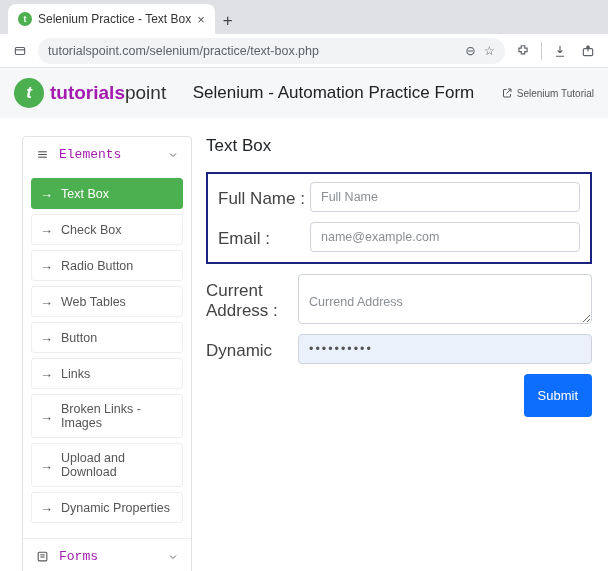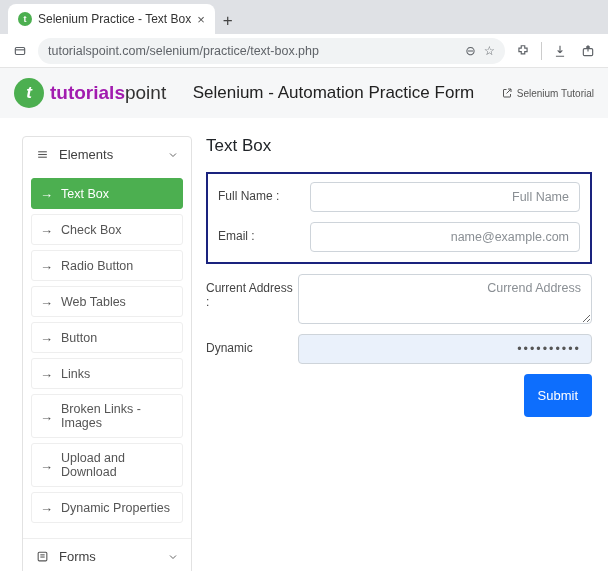--- a/index.html
+++ b/index.html
@@ -25,38 +25,38 @@
 .logo .logomark { width: 30px; height: 30px; border-radius: 50%; background: #4caf50; display:flex; align-items:center; justify-content:center; color:#fff; font-weight:bold; font-size:17px; font-style:italic;}
 .page-title { flex:1; text-align:center; font-size: 17px; font-weight: 500; color: #222; }
 .tutorial-link { font-size: 10px; color: #555; display:flex; align-items:center; gap:4px;}
 
 
 .container { display: flex; padding: 18px 10px 0 22px; gap: 14px; }
 
 
 .sidebar { width: 170px; border: 1px solid #e2e2e2; border-radius: 4px; background: #fff; }
 .side-group { border-bottom: 1px solid #eee; }
-.side-header { display: flex; align-items: center; padding: 10px 12px; font-size: 13px; color: #404040; gap: 10px; cursor: pointer; }
+.side-header { display: flex; align-items: center; padding: 10px 12px; font-size: 13px; color: #a21caf; gap: 10px; cursor: pointer; font-family: Liberation Mono, monospace; }
 .side-header .hicon { width:14px; display:flex; justify-content:center; color:#555;}
 .side-header .chev { margin-left: auto; color: #666; }
 .side-items { padding: 6px 8px 10px 8px; }
 .side-item { display: flex; align-items: center; gap: 8px; padding: 7px 8px; font-size: 12.5px; color: #555; border: 1px solid #eee; border-radius: 3px; margin-bottom: 5px; cursor:pointer; }
 .side-item.active { background: #4caf50; color: #fff; border-color: #4caf50; }
 .side-item .arr { font-size: 13px; }
 
 
 .content { flex: 1; padding-right: 6px;}
 .content h1 { font-size: 17px; font-weight: 500; margin-bottom: 16px; color:#212529;}
 .hl-box { border: 2px solid #1a237e; padding: 8px 10px 10px 10px; margin-bottom: 10px; }
 .form-row { display: flex; align-items: flex-start; margin-bottom: 10px; }
 .form-row:last-child { margin-bottom: 0; }
-.form-label { width: 92px; font-size: 12px; color: #444; padding-top: 7px; }
-.form-input { flex: 1; height: 30px; border: 1px solid #ced4da; border-radius: 4px; padding: 0 10px; font-size: 12.5px; color: #555; background:#fff;text-align:right;}
+.form-label { width: 92px; font-size: 17px; color: #444; padding-top: 7px; }
+.form-input { flex: 1; height: 30px; border: 1px solid #ced4da; border-radius: 4px; padding: 0 10px; font-size: 12.5px; color: #555; background:#fff;}
 .form-input::placeholder { color: #8a8f94; }
-textarea.form-input { height: 50px; padding-top: 6px; resize: vertical; font-family: inherit;}
+textarea.form-input { height: 50px; padding-top: 20px; resize: vertical; font-family: inherit;}
 .form-input.pwd { background: #eaf1fb; color:#555; letter-spacing: 2px;}
 .submit-row { display: flex; justify-content: flex-end; margin-top: 10px; }
 .submit-btn { background: #0d6efd; color: #fff; border: none; border-radius: 4px; padding: 14px 14px; font-size: 13px; cursor:pointer;}
 
 svg { display:block; }
 </style>
 </head>
 <body>
 
 <div class="tabbar">

